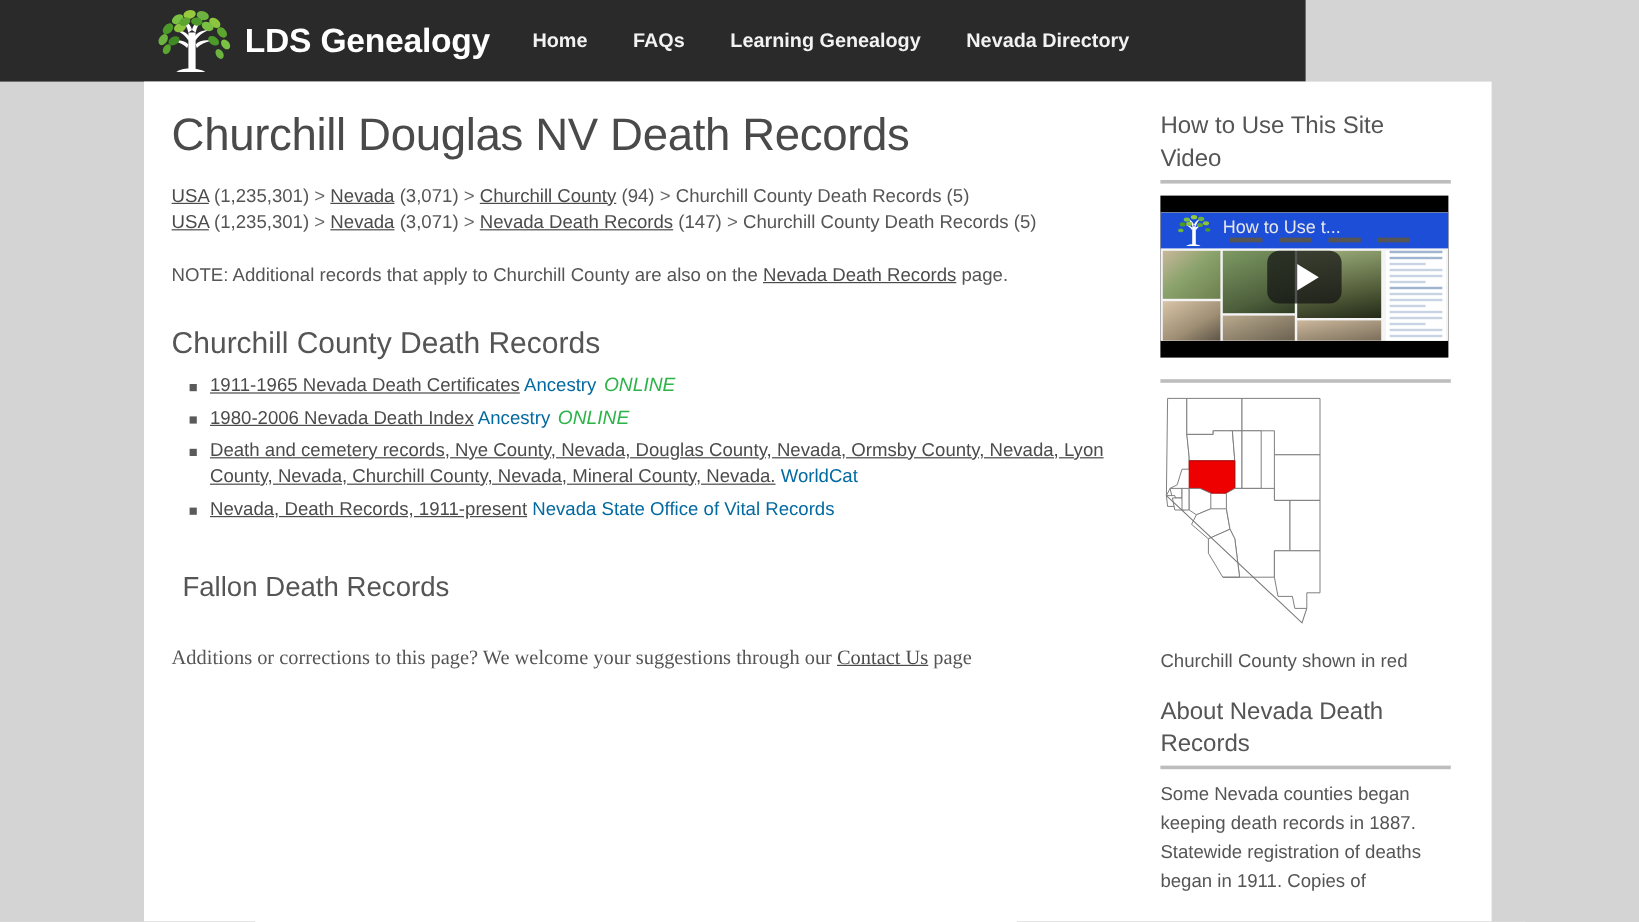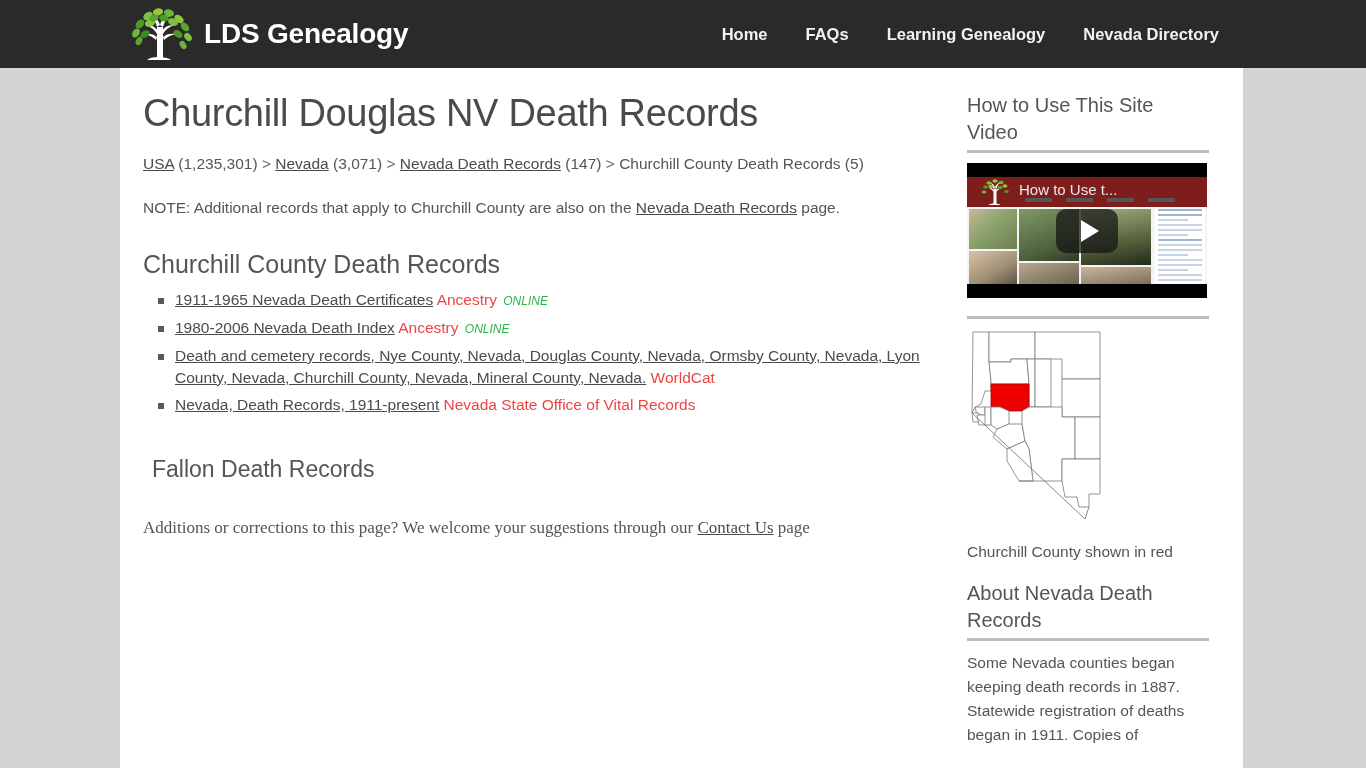--- a/index.html
+++ b/index.html
@@ -13,21 +13,21 @@
   }
   #page {
     position: relative;
     width: 1366px; height: 768px;
     background: #d4d4d4;
   }
 
   
   .site-header {
     position: absolute; top: 0; left: 0;
-    width: 1366px; height: 68px;
+    width: 1088px; height: 68px;
     background: #2a2a2a;
   }
   .logo-wrap {
     position: absolute; left: 128px; top: 7px;
     display: flex; align-items: center; gap: 8px;
     height: 54px;
   }
   .logo-mark { width: 68px; height: 54px; display: block; }
   .logo-text {
     color: #ffffff;
@@ -130,25 +130,25 @@
     background: #5a5a5a;
   }
   ul.record-list li a {
     color: #4b4b4b;
     text-decoration: underline;
     cursor: pointer;
   }
   .online-badge {
     color: #2eb34a;
     font-style: italic;
-    font-size: 12px;
+    font-size: 16px;
     font-weight: normal;
     margin-left: 2px;
   }
-  .provider { color: #ef4444; }
+  .provider { color: #0369a1; }
 
   .footer-note {
     margin-top: 34px;
     font-size: 17px;
     color: #555;
     line-height: 22px;
     font-family: Liberation Serif, serif;
   }
 
   
@@ -182,21 +182,21 @@
   }
   .vid-inner {
     position: absolute; left: 0; top: 14px;
     width: 240px; height: 107px;
     background: #ffffff;
     overflow: hidden;
   }
   .vid-topbar {
     position: absolute; left: 0; top: 0;
     width: 268px; height: 30px;
-    background: #7f1d1d;
+    background: #1d4ed8;
   }
   .vid-tree { position: absolute; left: 12px; top: 1px; width: 34px; height: 28px; }
   .vid-title-ov {
     position: absolute; left: 52px; top: 4px;
     color: #e8e8e8; font-size: 15px; font-weight: normal;
     white-space: nowrap;
   }
   .vid-navdots {
     position: absolute; left: 58px; top: 21px;
     width: 150px; height: 6px;
@@ -319,20 +319,23 @@
       <a class="nav-item">Nevada Directory</a>
     </nav>
   </div>
 
   <div class="content-shell">
 
     <div class="main-col">
 
       <h1 class="page-title">Churchill Douglas NV Death Records</h1>
 
+      <div class="breadcrumb">
+        <a>USA</a><span> (1,235,301) </span><span class="crumb-sep">&gt;</span><span> </span><a>Nevada</a><span> (3,071) </span><span class="crumb-sep">&gt;</span><span> </span><a>Churchill County</a><span> (94) </span><span class="crumb-sep">&gt;</span><span> Churchill County Death Records (5)</span>
+      </div>
 
       <div class="breadcrumb">
         <a>USA</a><span> (1,235,301) </span><span class="crumb-sep">&gt;</span><span> </span><a>Nevada</a><span> (3,071) </span><span class="crumb-sep">&gt;</span><span> </span><a>Nevada Death Records</a><span> (147) </span><span class="crumb-sep">&gt;</span><span> Churchill County Death Records (5)</span>
       </div>
 
       <p class="note-line"><span>NOTE: Additional records that apply to Churchill County are also on the </span><a class="inline-link">Nevada Death Records</a><span> page.</span></p>
 
       <h2 class="section-head">Churchill County Death Records</h2>
 
       <ul class="record-list">

